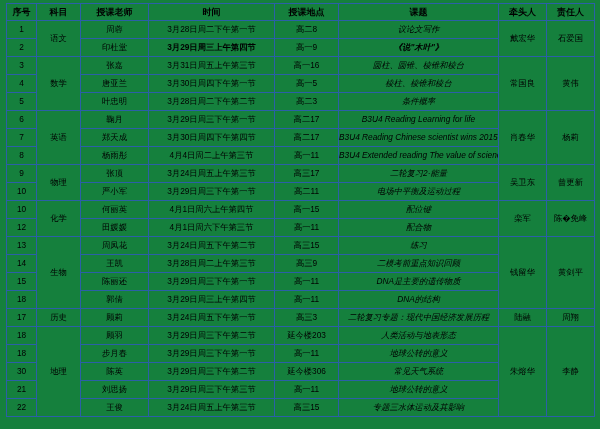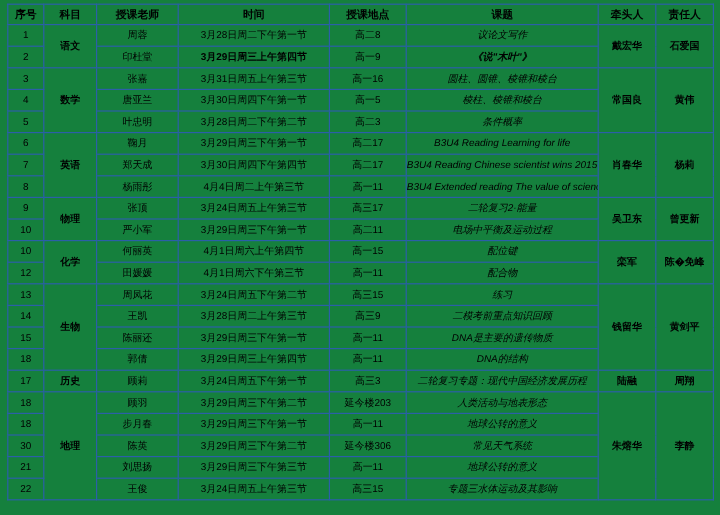--- a/index.html
+++ b/index.html
@@ -36,21 +36,21 @@
     padding: 0;
     height: 17px;
     overflow: hidden;
     white-space: nowrap;
   }
   table.schedule thead th {
     font-weight: bold;
     font-size: 9px;
     height: 16px;
   }
-  td.bold, th.bold { font-weight: bold; }
+  td.bold, th.bold { font-weight: normal; }
   td.red, th.red { color: #c00000; font-weight: bold; }
   td.wrapcell { white-space: normal; line-height: 1.1; font-style: italic; }
   col.c-seq { width: 30px; }
   col.c-subject { width: 44px; }
   col.c-teacher { width: 68px; }
   col.c-time { width: 126px; }
   col.c-place { width: 64px; }
   col.c-topic { width: 160px; }
   col.c-lead { width: 48px; }
   col.c-resp { width: 48px; }

